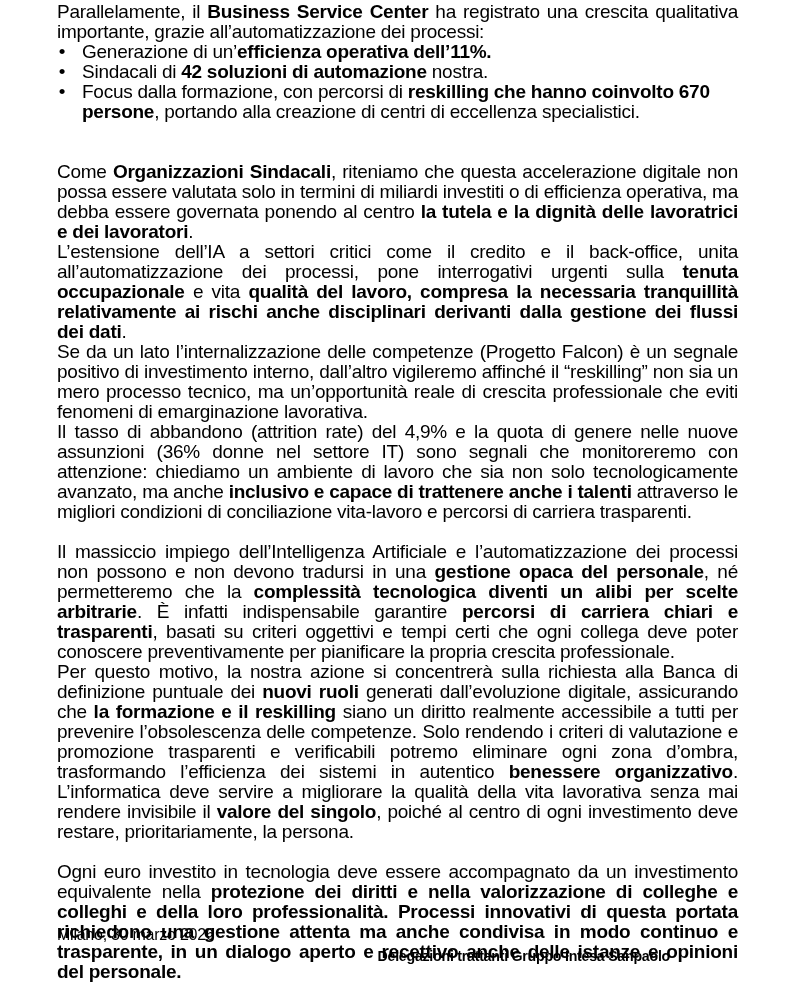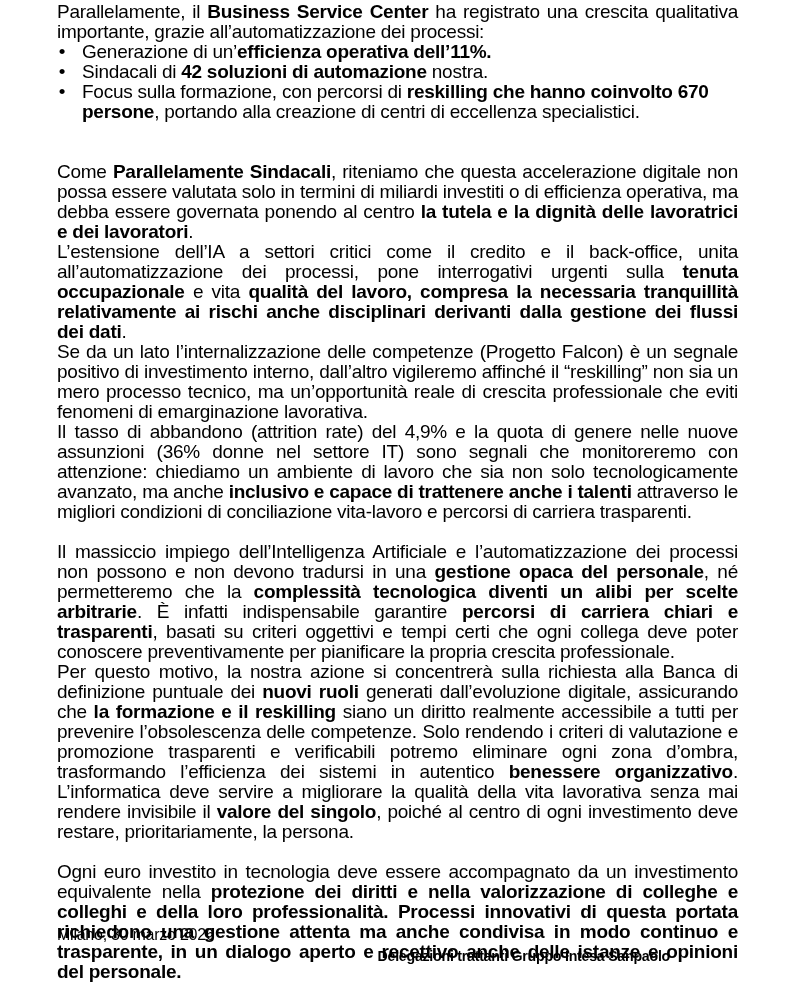--- a/index.html
+++ b/index.html
@@ -50,26 +50,26 @@
   }
 </style>
 </head>
 <body>
 
 <div class="page">
   <p class="p"><span>Parallelamente, il </span><b>Business Service Center</b><span> ha registrato una crescita qualitativa importante, grazie all’automatizzazione dei processi:</span></p>
   <ul class="bullets" id="bullet-list">
       <li><span class="bullet">•</span><span>Generazione di un’</span><b>efficienza operativa dell’11%.</b></li>
       <li><span class="bullet">•</span><span>Sindacali di </span><b>42 soluzioni di automazione</b><span> nostra.</span></li>
-      <li><span class="bullet">•</span><span>Focus sulla formazione, con percorsi di </span><b>reskilling che hanno coinvolto 670 persone</b><span>, portando alla creazione di centri di eccellenza specialistici.</span></li>
+      <li><span class="bullet">•</span><span>Focus dalla formazione, con percorsi di </span><b>reskilling che hanno coinvolto 670 persone</b><span>, portando alla creazione di centri di eccellenza specialistici.</span></li>
     </ul>
   <div id="paragraphs">
       <div class="gap"></div>
       <div class="gap"></div>
-      <p class="p"><span>Come </span><b>Parallelamente Sindacali</b><span>, riteniamo che questa accelerazione digitale non possa essere valutata solo in termini di miliardi investiti o di efficienza operativa, ma debba essere governata ponendo al centro </span><b>la tutela e la dignità delle lavoratrici e dei lavoratori</b><span>.</span></p>
+      <p class="p"><span>Come </span><b>Organizzazioni Sindacali</b><span>, riteniamo che questa accelerazione digitale non possa essere valutata solo in termini di miliardi investiti o di efficienza operativa, ma debba essere governata ponendo al centro </span><b>la tutela e la dignità delle lavoratrici e dei lavoratori</b><span>.</span></p>
       <p class="p"><span>L’estensione dell’IA a settori critici come il credito e il back-office, unita all’automatizzazione dei processi, pone interrogativi urgenti sulla </span><b>tenuta occupazionale</b><span> e vita </span><b>qualità del lavoro, compresa la necessaria tranquillità relativamente ai rischi anche disciplinari derivanti dalla gestione dei flussi dei dati</b><span>.</span></p>
       <p class="p"><span>Se da un lato l’internalizzazione delle competenze (Progetto Falcon) è un segnale positivo di investimento interno, dall’altro vigileremo affinché il “reskilling” non sia un mero processo tecnico, ma un’opportunità reale di crescita professionale che eviti fenomeni di emarginazione lavorativa.</span></p>
       <p class="p"><span>Il tasso di abbandono (attrition rate) del 4,9% e la quota di genere nelle nuove assunzioni (36% donne nel settore IT) sono segnali che monitoreremo con attenzione: chiediamo un ambiente di lavoro che sia non solo tecnologicamente avanzato, ma anche </span><b>inclusivo e capace di trattenere anche i talenti</b><span> attraverso le migliori condizioni di conciliazione vita-lavoro e percorsi di carriera trasparenti.</span></p>
       <div class="gap"></div>
       <p class="p"><span>Il massiccio impiego dell’Intelligenza Artificiale e l’automatizzazione dei processi non possono e non devono tradursi in una </span><b>gestione opaca del personale</b><span>, né permetteremo che la </span><b>complessità tecnologica diventi un alibi per scelte arbitrarie</b><span>. È infatti indispensabile garantire </span><b>percorsi di carriera chiari e trasparenti</b><span>, basati su criteri oggettivi e tempi certi che ogni collega deve poter conoscere preventivamente per pianificare la propria crescita professionale.</span></p>
       <p class="p"><span>Per questo motivo, la nostra azione si concentrerà sulla richiesta alla Banca di definizione puntuale dei </span><b>nuovi ruoli</b><span> generati dall’evoluzione digitale, assicurando che </span><b>la formazione e il reskilling</b><span> siano un diritto realmente accessibile a tutti per prevenire l’obsolescenza delle competenze. Solo rendendo i criteri di valutazione e promozione trasparenti e verificabili potremo eliminare ogni zona d’ombra, trasformando l’efficienza dei sistemi in autentico </span><b>benessere organizzativo</b><span>. L’informatica deve servire a migliorare la qualità della vita lavorativa senza mai rendere invisibile il </span><b>valore del singolo</b><span>, poiché al centro di ogni investimento deve restare, prioritariamente, la persona.</span></p>
       <div class="gap"></div>
       <p class="p"><span>Ogni euro investito in tecnologia deve essere accompagnato da un investimento equivalente nella </span><b>protezione dei diritti e nella valorizzazione di colleghe e colleghi e della loro professionalità. Processi innovativi di questa portata richiedono una gestione attenta ma anche condivisa in modo continuo e trasparente, in un dialogo aperto e recettivo anche delle istanze e opinioni del personale.</b></p>
     </div>
 </div>

